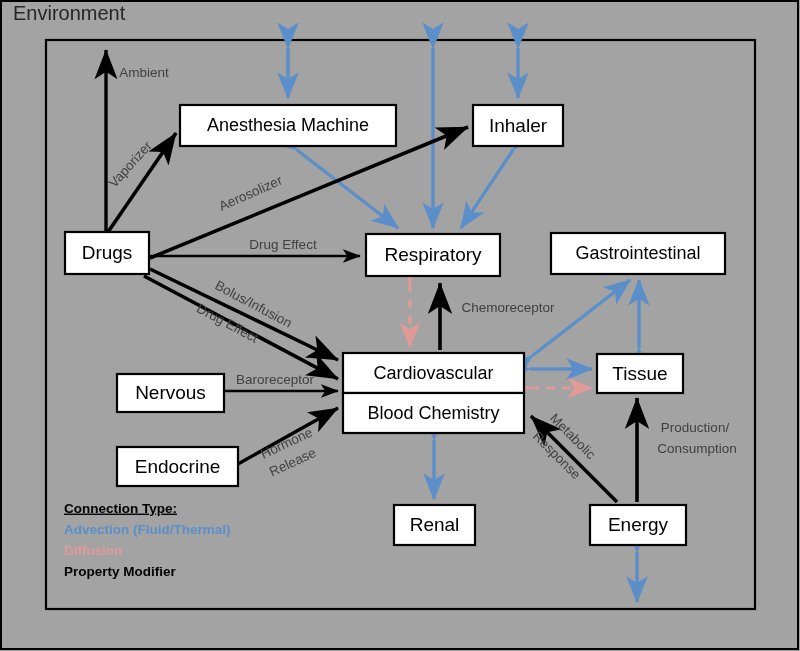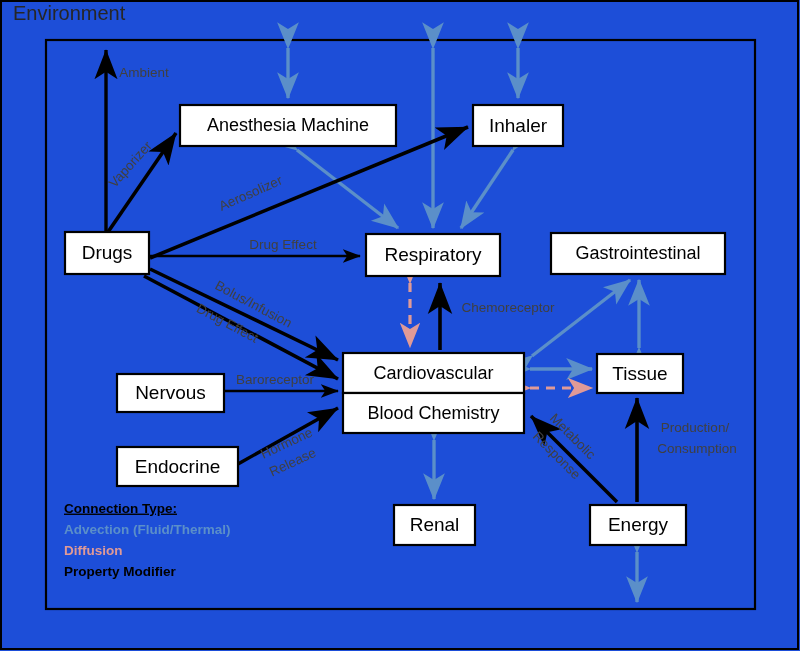--- a/index.html
+++ b/index.html
@@ -1,18 +1,18 @@
 <!DOCTYPE html>
 <html><head>
 <meta charset="utf-8">
 <title>Physiology Model Connection Diagram</title>
 <style>
   html,body{margin:0;padding:0;background:#ffffff;}
   body{font-family:"Liberation Sans", sans-serif;}
-  #stage{position:relative;width:800px;height:651px;overflow:hidden;background:#1d4ed8;}
+  #stage{position:relative;width:800px;height:651px;overflow:hidden;background:#a3a3a3;}
   #diagram{position:absolute;left:0;top:0;}
   .node-label{font-family:"Liberation Sans", sans-serif;font-size:19px;fill:#000;text-anchor:middle;dominant-baseline:middle;}
   .node-label.small{font-size:18px;}
   .edge-label{font-family:"Liberation Sans", sans-serif;font-size:13.5px;fill:#404040;text-anchor:middle;dominant-baseline:middle;}
   .env-label{font-family:"Liberation Sans", sans-serif;font-size:20px;fill:#262626;dominant-baseline:hanging;}
   .legend-title{font-family:"Liberation Sans", sans-serif;font-size:13.5px;font-weight:bold;fill:#000;text-decoration:underline;dominant-baseline:hanging;}
   .legend-item{font-family:"Liberation Sans", sans-serif;font-size:13.5px;font-weight:bold;dominant-baseline:hanging;}
   .nodebox{fill:#ffffff;stroke:#000000;stroke-width:2.2;}
   .frame{fill:none;stroke:#000000;}
 </style>

